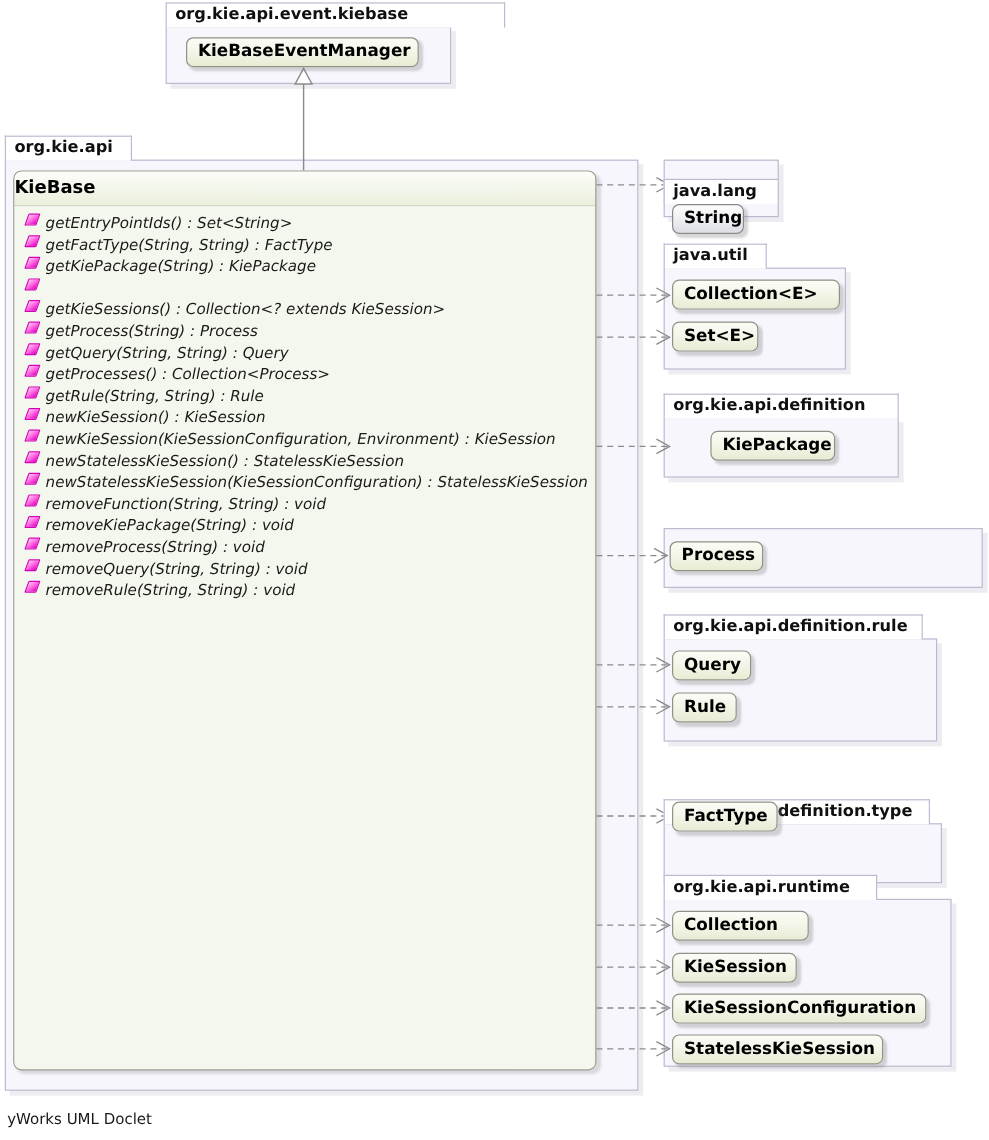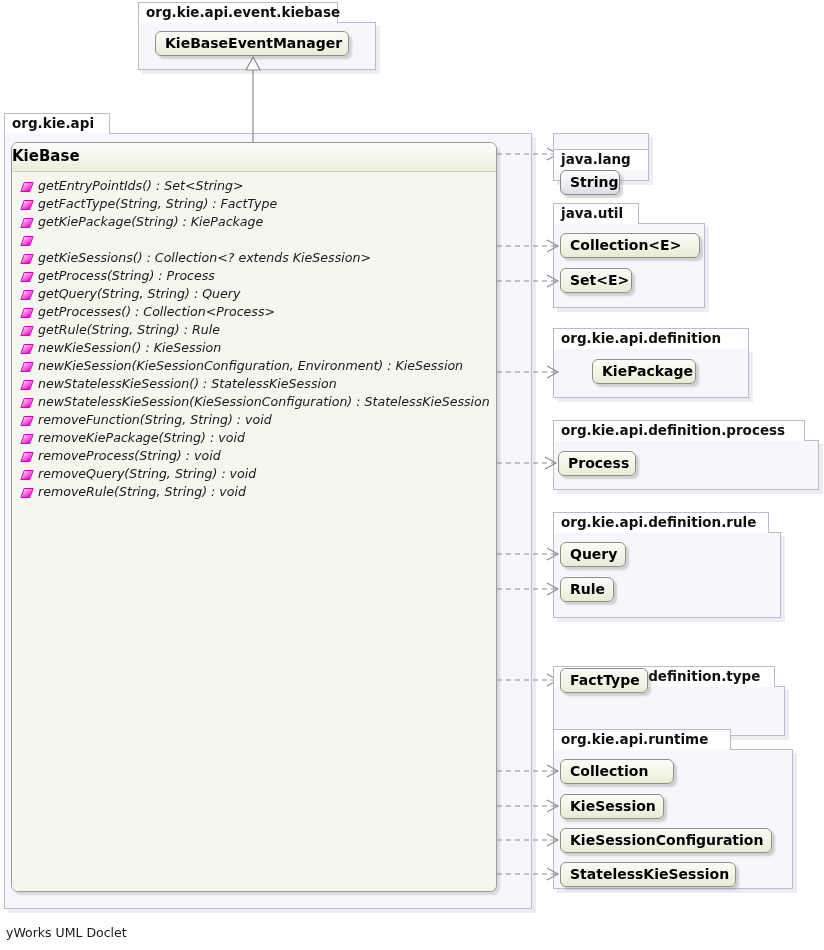--- a/index.html
+++ b/index.html
@@ -102,21 +102,21 @@
   }
   .member {
     height: 18px;
     line-height: 18px;
     padding-left: 10px;
     font-size: 12.6px;
     font-style: italic;
     color: #1a1a1a;
     white-space: nowrap;
     display: flex;
-    align-items: center;
+    align-items: flex-start;
     font-family: "DejaVu Sans", sans-serif;
   }
   .mi {
     display: inline-block;
     width: 11px;
     height: 11px;
     margin-right: 5px;
     flex: 0 0 auto;
     position: relative;
   }
@@ -152,21 +152,21 @@
     white-space: nowrap;
   }
 </style>
 </head>
 <body>
 
 <div id="diagram">
 
   <div id="packages-layer">
       <div class="pkg" style="left: 138px; top: 2px; width: 238px; height: 68px;">
-        <div class="pkg-tab" style="width: 200px;">org.kie.api.event.kiebase</div>
+        <div class="pkg-tab" style="width: 283px;">org.kie.api.event.kiebase</div>
         <div class="pkg-body" style="top: 20px; width: 238px; height: 48px;"></div>
       </div>
       <div class="node" style="left: 155px; top: 31px; width: 194px;">KieBaseEventManager</div>
       <div class="pkg" style="left: 4px; top: 113px; width: 528px; height: 796px;">
         <div class="pkg-tab" style="width: 106px;">org.kie.api</div>
         <div class="pkg-body" style="top: 20px; width: 528px; height: 776px;"></div>
       </div>
       <div class="pkg" style="left: 553px; top: 113px; width: 96px; height: 68px;">
         <div class="pkg-tab" style="width: 96px; margin-top: 36px;">java.lang</div>
         <div class="pkg-body" style="top: 20px; width: 96px; height: 48px;"></div>
@@ -177,21 +177,20 @@
         <div class="pkg-body" style="top: 20px; width: 152px; height: 85px;"></div>
       </div>
       <div class="node" style="left: 560px; top: 233px; width: 140px;">Collection&lt;E&gt;</div>
       <div class="node" style="left: 560px; top: 268px; width: 72px;">Set&lt;E&gt;</div>
       <div class="pkg" style="left: 553px; top: 328px; width: 196px; height: 70px;">
         <div class="pkg-tab" style="width: 196px;">org.kie.api.definition</div>
         <div class="pkg-body" style="top: 20px; width: 196px; height: 50px;"></div>
       </div>
       <div class="node" style="left: 592px; top: 359px; width: 104px;">KiePackage</div>
       <div class="pkg" style="left: 553px; top: 420px; width: 266px; height: 70px;">
-        <div class="pkg-tab" style="width: 252px;">org.kie.api.definition.process</div>
         <div class="pkg-body" style="top: 20px; width: 266px; height: 50px;"></div>
       </div>
       <div class="node" style="left: 558px; top: 451px; width: 78px;">Process</div>
       <div class="pkg" style="left: 553px; top: 512px; width: 228px; height: 106px;">
         <div class="pkg-tab" style="width: 216px;">org.kie.api.definition.rule</div>
         <div class="pkg-body" style="top: 20px; width: 228px; height: 86px;"></div>
       </div>
       <div class="node" style="left: 560px; top: 542px; width: 66px;">Query</div>
       <div class="node" style="left: 560px; top: 577px; width: 54px;">Rule</div>
       <div class="pkg" style="left: 553px; top: 666px; width: 232px; height: 90px;">

